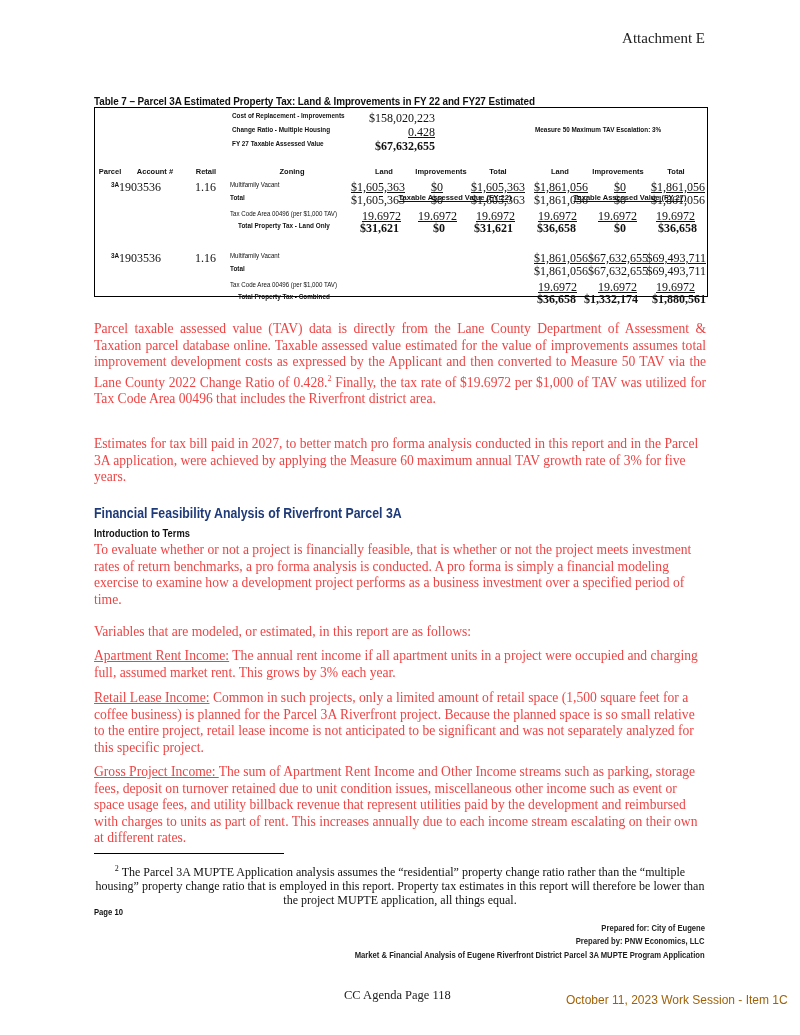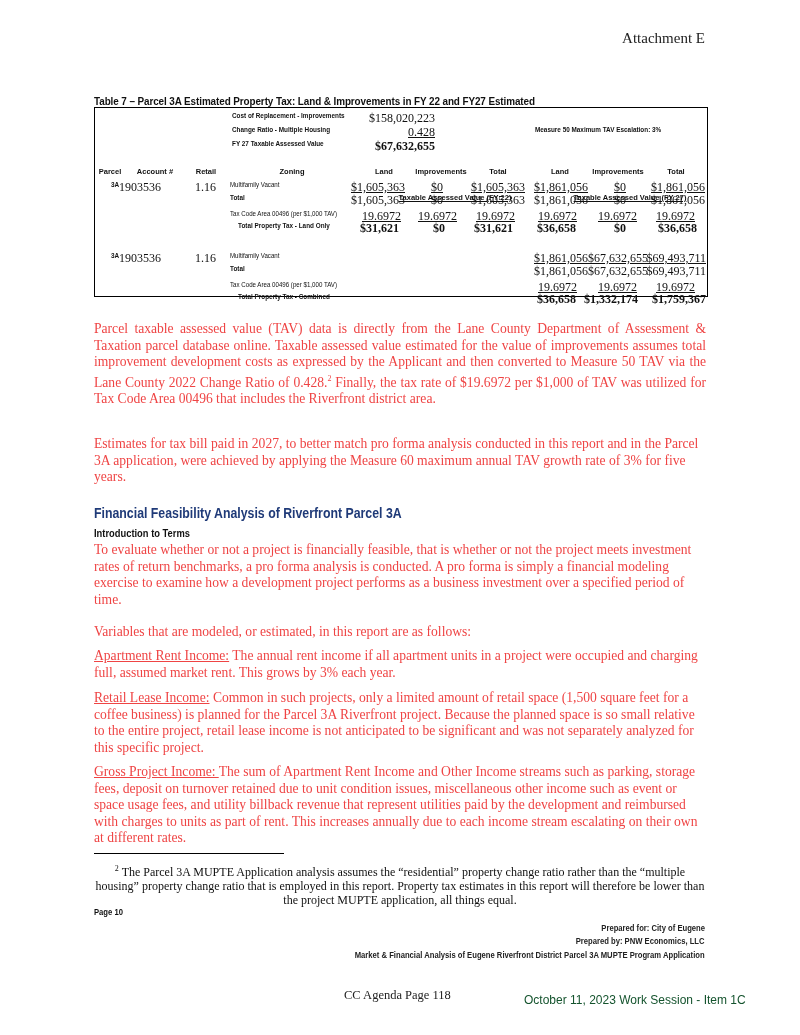--- a/index.html
+++ b/index.html
@@ -18,21 +18,21 @@
   .para { position:absolute; left:94px; width:612px; font-family:"Liberation Serif", serif; font-size:13.6px; line-height:16.5px; color:#ef4444; }
   .justify { text-align:justify; }
   .h2 { position:absolute; left:94px; top:505px; font-family:"Liberation Sans", sans-serif; font-weight:bold; font-size:14px; color:#1f3a78; transform:scaleX(0.88); transform-origin:left; }
   .h3 { position:absolute; left:94px; top:527px; font-family:"Liberation Sans", sans-serif; font-weight:bold; font-size:11px; transform:scaleX(0.85); transform-origin:left; }
   .u { text-decoration:underline;margin-top:16px; }
   .fn-rule { position:absolute; left:94px; top:853px; width:190px; border-top:1px solid #000; }
   .fn { position:absolute; left:94px; top:862px; width:612px; font-family:"Liberation Serif", serif; font-size:12px; line-height:14px;text-align:center; }
   .pageno { position:absolute; left:94px; top:907px; font-family:"Liberation Sans", sans-serif; font-weight:bold; font-size:9px; transform:scaleX(0.85); transform-origin:left; }
   .prep { position:absolute; right:95px; font-family:"Liberation Sans", sans-serif; font-size:9px; text-align:right; white-space:nowrap; transform:scaleX(0.85); transform-origin:right; font-weight:bold; color:#222; }
   .agenda { position:absolute; left:344px; top:988px; font-family:"Liberation Serif", serif; font-size:12.5px; color:#222; }
-  .worksession { position:absolute; left:524px; top:993px; font-family:"Liberation Sans", sans-serif; font-size:12px; color:#14532d; }
+  .worksession { position:absolute; left:566px; top:993px; font-family:"Liberation Sans", sans-serif; font-size:12px; color:#a16207; }
 </style>
 </head>
 <body>
 
 <div class="attach">Attachment E</div>
 
 <div class="tbl-title">Table 7 – Parcel 3A Estimated Property Tax: Land &amp; Improvements in FY 22 and FY27 Estimated</div>
 
 <div class="tbl-box">
 
@@ -109,21 +109,21 @@
   <div class="t num" style="left:541px;top:156px;">$69,493,711</div>
 
   <div class="t lblc" style="left:135px;top:172px;">Tax Code Area 00496 (per $1,000 TAV)</div>
   <div class="t num ul" style="left:412px;top:172px;">19.6972</div>
   <div class="t num ul" style="left:472px;top:172px;">19.6972</div>
   <div class="t num ul" style="left:530px;top:172px;">19.6972</div>
 
   <div class="t lbl" style="left:143px;top:184px;">Total Property Tax - Combined</div>
   <div class="t num bold" style="left:411px;top:184px;">$36,658</div>
   <div class="t num bold" style="left:473px;top:184px;">$1,332,174</div>
-  <div class="t num bold" style="left:541px;top:184px;">$1,759,367</div>
+  <div class="t num bold" style="left:541px;top:184px;">$1,880,561</div>
 </div>
 
 <div class="para justify" style="top:321px;">
   <span>Parcel taxable assessed value (TAV) data is directly from the Lane County Department of Assessment &amp; Taxation parcel database online. Taxable assessed value estimated for the value of improvements assumes total improvement development costs as expressed by the Applicant and then converted to Measure 50 TAV via the Lane County 2022 Change Ratio of 0.428.</span><sup style="font-size:8px;">2</sup><span> Finally, the tax rate of $19.6972 per $1,000 of TAV was utilized for Tax Code Area 00496 that includes the Riverfront district area.</span>
 </div>
 
 <div class="para" style="top:436px;">Estimates for tax bill paid in 2027, to better match pro forma analysis conducted in this report and in the Parcel 3A application, were achieved by applying the Measure 60 maximum annual TAV growth rate of 3% for five years.</div>
 
 <div class="h2">Financial Feasibility Analysis of Riverfront Parcel 3A</div>
 <div class="h3">Introduction to Terms</div>

